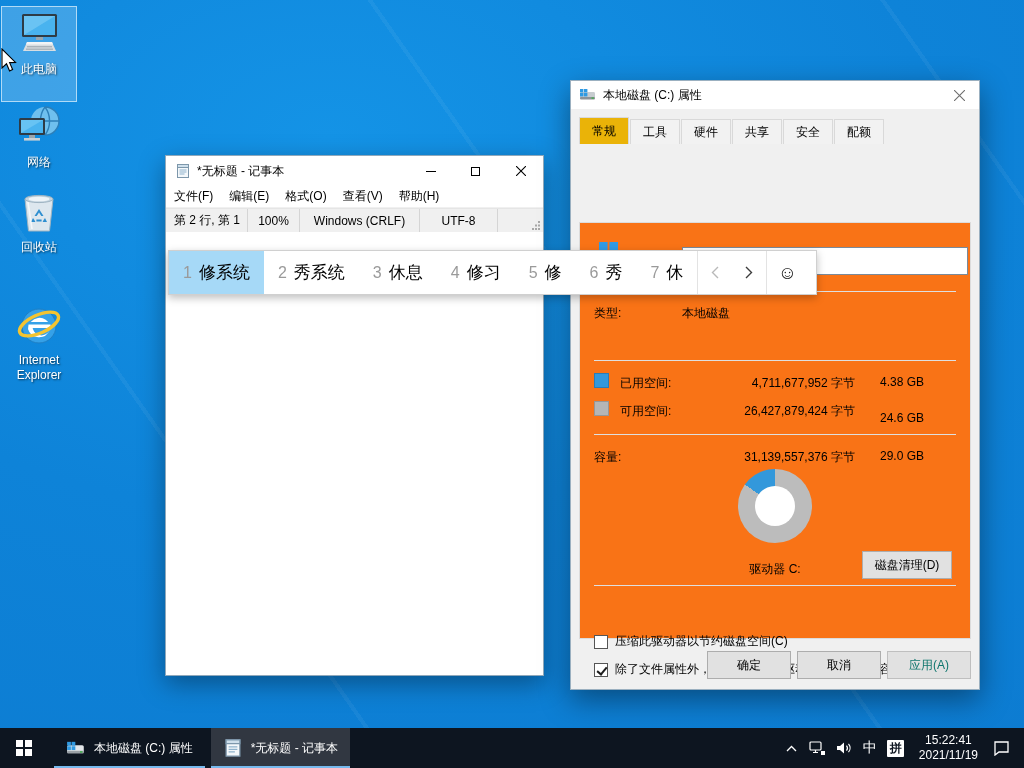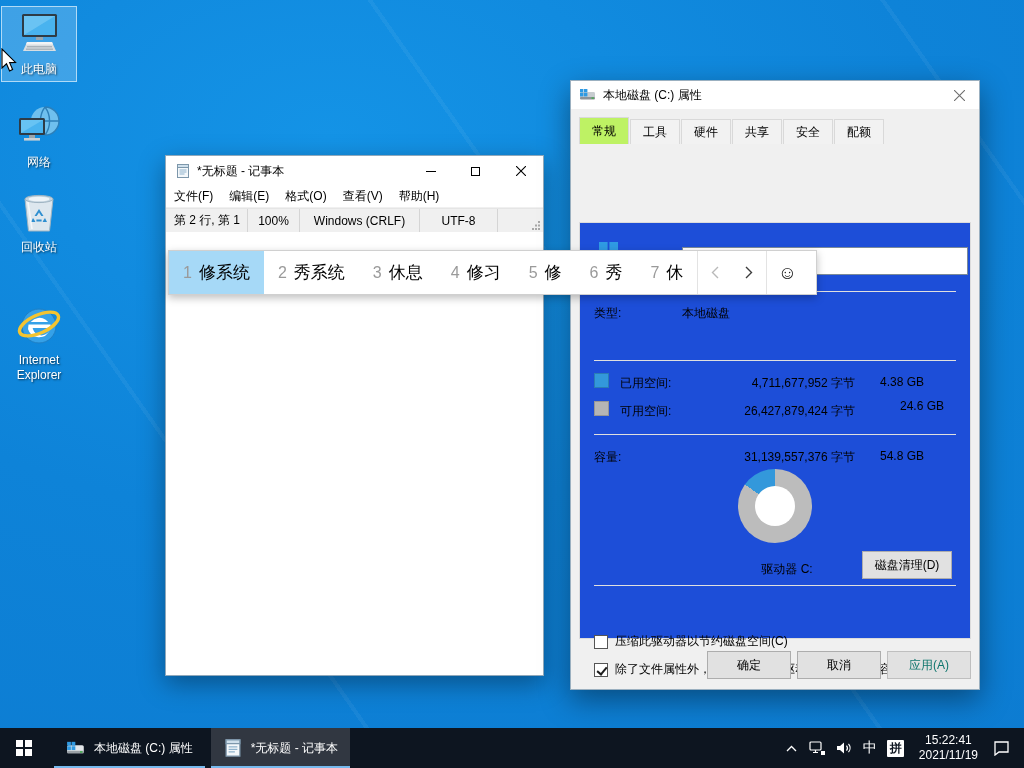--- a/index.html
+++ b/index.html
@@ -60,34 +60,34 @@
 
   
   #propdlg { left:570px; top:80px; width:410px; height:610px; background:#f0f0f0;
     border:1px solid #9bb0c0; box-shadow:0 10px 28px rgba(0,0,0,.4); position:absolute; }
   .dlg-titlebar { height:28px; background:#fff; display:flex; align-items:center; padding-left:8px; }
   .dlg-title { font-size:12px; color:#000; margin-left:6px; flex:1; }
   .dlg-close { width:40px; height:27px; display:flex; align-items:center; justify-content:center; }
   .tabs { display:flex; padding:10px 0 0 8px; position:relative; z-index:2; }
   .tab { font-size:12px; color:#000; padding:4px 12px 3px; border:1px solid #d9d9d9;
     border-bottom:none; background:#f2f2f2; margin-right:1px; }
-  .tab.active { background:#bef264; padding-top:5px; margin-top:-2px; border-color:#d9d9d9; }
+  .tab.active { background:#eab308; padding-top:5px; margin-top:-2px; border-color:#d9d9d9; }
   .panel { position:absolute; left:8px; right:8px; top:142px; bottom:50px;
-    background:#1d4ed8; border:1px solid #dcdcdc; margin-top:-1px; font-size:12px; color:#000; }
+    background:#f97316; border:1px solid #dcdcdc; margin-top:-1px; font-size:12px; color:#000; }
   .sep { position:absolute; left:14px; right:14px; height:1px; background:#dfdfdf; }
   .row-label { position:absolute; left:14px; }
   .row-val { position:absolute; left:102px; }
   .bytes { position:absolute; width:180px; right:115px; text-align:right; }
   .gbs { position:absolute; left:300px; }
   .swatch { position:absolute; left:14px; width:15px; height:15px; border:1px solid; }
   .vol-input { position:absolute; left:102px; top:24px; width:286px; height:28px;
     border:1px solid #7a8a99; background:#fff; font-size:12px; padding:0 4px; }
   .donut { position:absolute; left:158px; top:246px; width:74px; height:74px; border-radius:50%; }
   .donut::after { content:""; position:absolute; inset:17px; background:#fff; border-radius:50%; }
-  .drive-c { position:absolute; top:338px; left:142px; width:130px; text-align:center; }
+  .drive-c { position:absolute; top:338px; left:130px; width:130px; text-align:center; }
   .btn { background:#e1e1e1; border:1px solid #adadad; font-size:12px; color:#000;
     display:flex; align-items:center; justify-content:center;
     font-family:"Liberation Sans","DejaVu Sans",sans-serif; }
   .cleanup { position:absolute; right:18px; top:328px; width:90px; height:28px; }
   .chk-row { position:absolute; left:14px; display:flex; align-items:center; }
   .chk { width:14px; height:14px; border:1px solid #555; background:#fff; margin-right:7px;
     position:relative; flex:0 0 14px; }
   .chk.checked::after { content:""; position:absolute; left:4px; top:1px; width:4px; height:8px;
     border-right:2px solid #1c1c1c; border-bottom:2px solid #1c1c1c; transform:rotate(40deg); }
   .dlg-footer { position:absolute; bottom:10px; right:8px; display:flex; gap:6px; }
@@ -113,21 +113,21 @@
 
   .cursor { position:absolute; left:1px; top:48px; z-index:200; }
 </style>
 </head>
 <body>
 
 <div class="desktop">
     <div class="streak"></div>
   </div>
 
-<div class="icon-cell selected" style="top:6px;height:76px;">
+<div class="icon-cell selected" style="top:6px;height:96px;">
   <svg class="glyph" viewBox="0 0 48 48">
     <rect x="7" y="3" width="35" height="23" rx="1.5" fill="#2e3b46"></rect>
     <rect x="9" y="5" width="31" height="19" fill="#49b3ef"></rect>
     <path d="M9 5 L40 5 L9 24 Z" fill="#7ccdf5" opacity=".65"></path>
     <rect x="21" y="26" width="7" height="3" fill="#9aa6ae"></rect>
     <path d="M12 31 L37 31 L41 40 L8 40 Z" fill="#d8dde1"></path>
     <path d="M12 31 L37 31 L38 33.5 L11 33.5 Z" fill="#f2f4f5"></path>
     <g fill="#aab3ba">
         <rect x="12" y="35" width="25" height="1.4"></rect>
         <rect x="11" y="37.5" width="27" height="1.4"></rect>
@@ -318,26 +318,26 @@
     <div class="sep" style="top:137px;"></div>
 
     <div class="swatch" style="top:150px;background:#3398db;border-color:#2a7db5;"></div>
     <span class="row-label" style="top:152px;left:40px;">已用空间:</span>
     <span class="bytes" style="top:152px;">4,711,677,952 字节</span>
     <span class="gbs" style="top:152px;">4.38 GB</span>
 
     <div class="swatch" style="top:178px;background:#b5b5b5;border-color:#969696;"></div>
     <span class="row-label" style="top:180px;left:40px;">可用空间:</span>
     <span class="bytes" style="top:180px;">26,427,879,424 字节</span>
-    <span class="gbs" style="top:176px;margin-left:20px;">24.6 GB</span>
+    <span class="gbs" style="top:188px;">24.6 GB</span>
 
     <div class="sep" style="top:211px;"></div>
     <span class="row-label" style="top:226px;">容量:</span>
     <span class="bytes" style="top:226px;">31,139,557,376 字节</span>
-    <span class="gbs" style="top:226px;">54.8 GB</span>
+    <span class="gbs" style="top:226px;">29.0 GB</span>
 
     <div class="donut" id="donut" style="background: conic-gradient(rgb(188, 188, 188) 0deg, rgb(188, 188, 188) 305.64deg, rgb(51, 152, 219) 305.64deg, rgb(51, 152, 219) 360deg);"></div>
     <span class="drive-c">驱动器 C:</span>
     <button class="btn cleanup">磁盘清理(D)</button>
     <div class="sep" style="top:362px;"></div>
 
     <div class="chk-row" style="top:410px;">
       <div class="chk"></div>
       <span>压缩此驱动器以节约磁盘空间(C)</span>
     </div>

